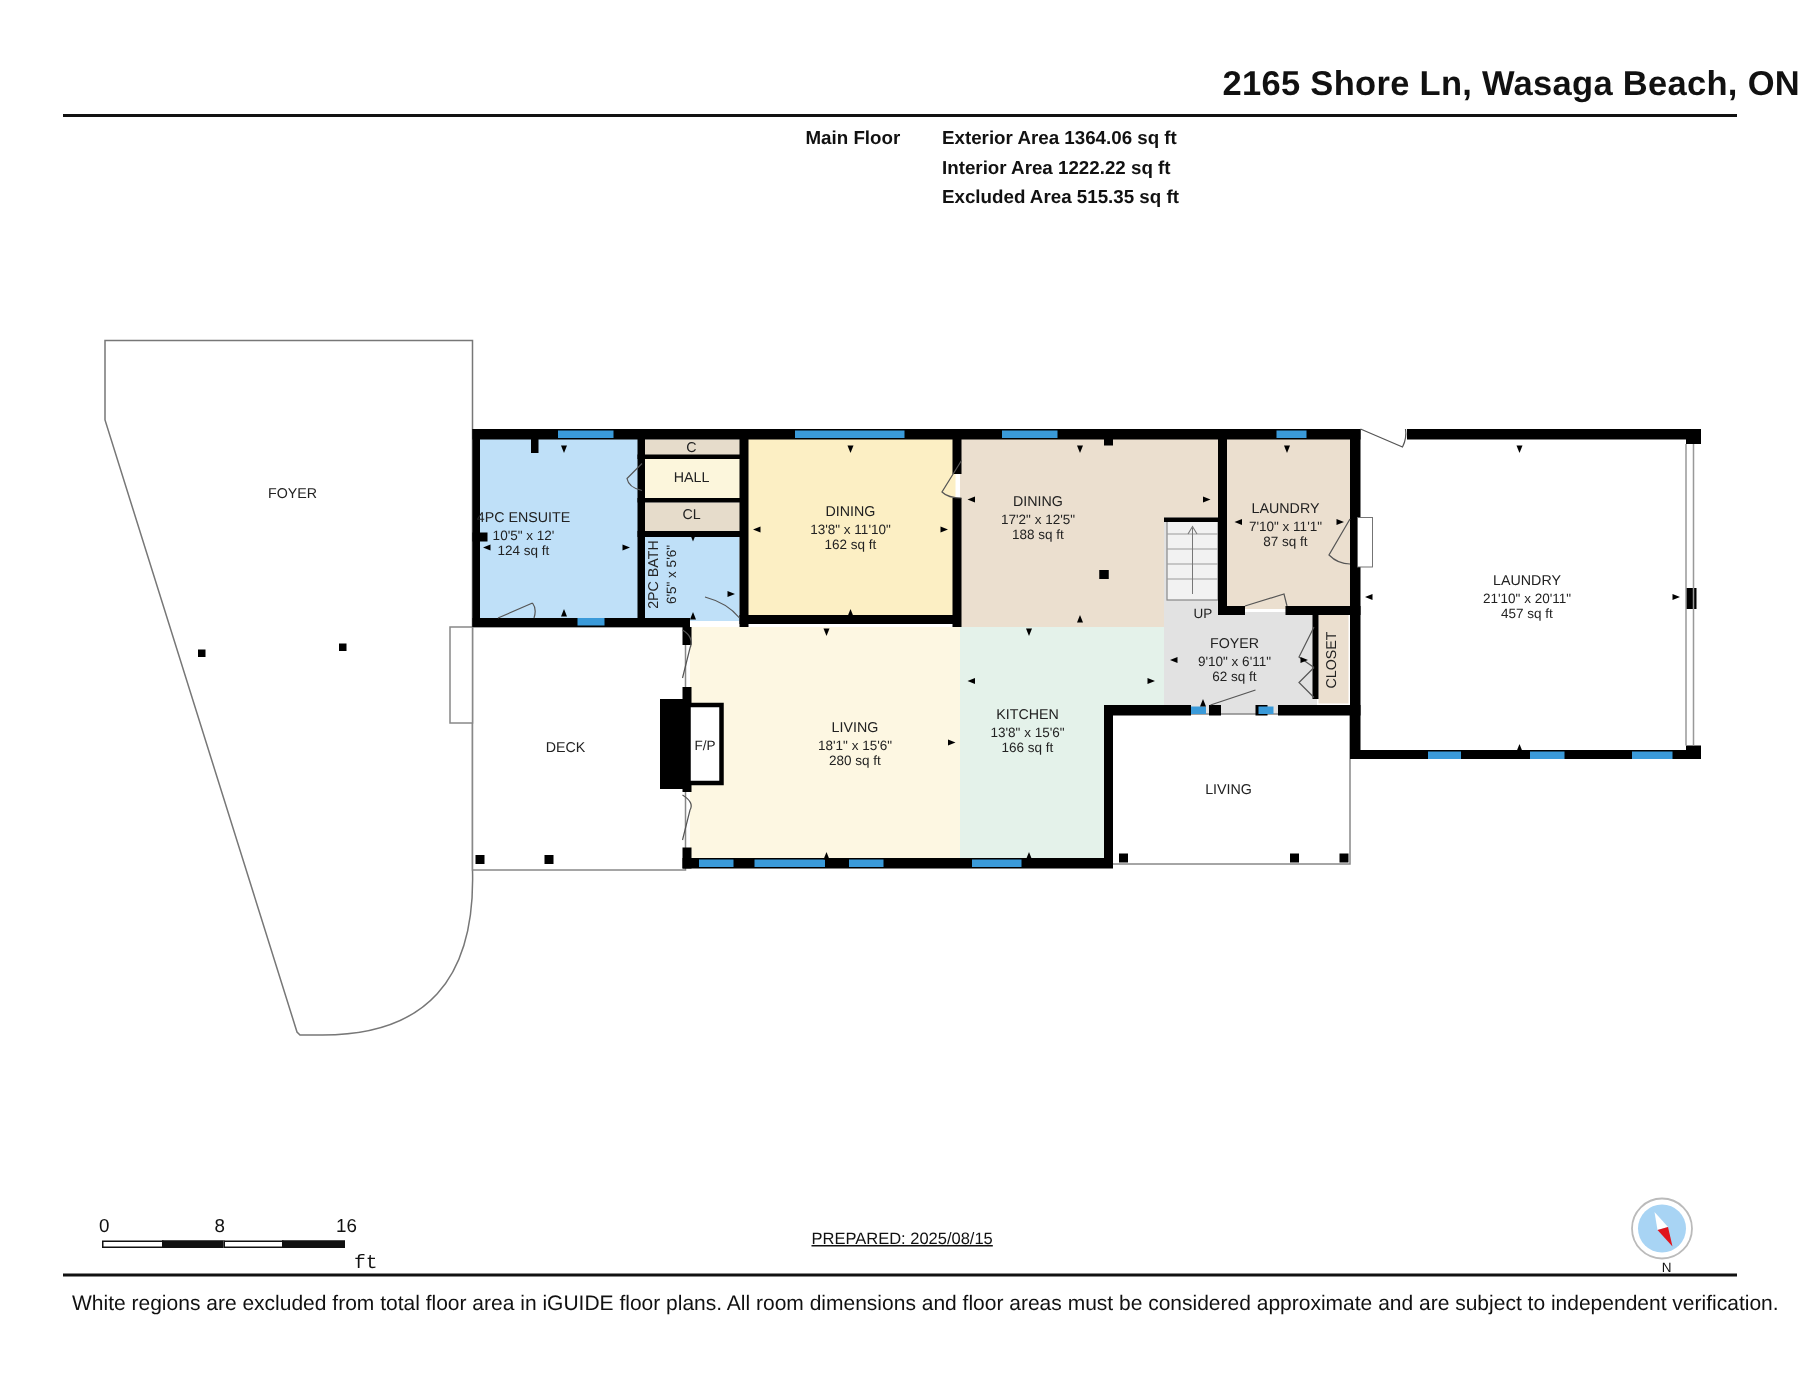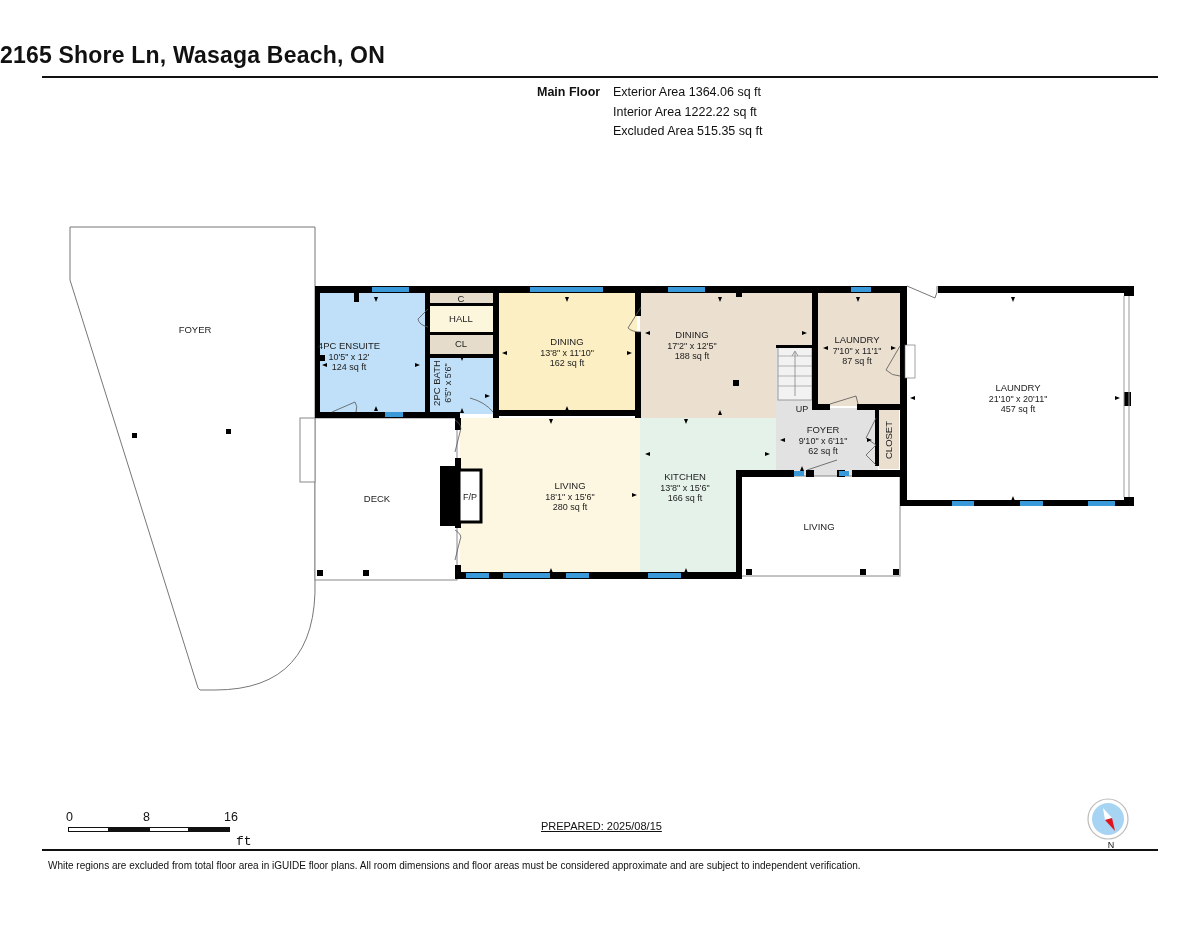--- a/index.html
+++ b/index.html
@@ -1,32 +1,32 @@
 <!DOCTYPE html>
 <html><head>
 <meta charset="utf-8">
 <style>
   html, body { margin:0; padding:0; background:#fff; }
   body { width:1200px; height:927px; position:relative; overflow:hidden;
          font-family:"Liberation Sans", "DejaVu Sans", sans-serif; color:#111; }
-  .title { position:absolute; left:0; top:42px; width:1200px; text-align:left;
+  .title { position:absolute; left:0; top:42px; width:1200px; text-align:right;
            font-size:23px; font-weight:bold; letter-spacing:0.2px; }
   .rule-top { position:absolute; left:42px; top:76px; width:1116px; height:2px; background:#111; }
   .areas { position:absolute; top:83px; left:0; width:1200px; font-size:12.5px; }
   .areas .floor-label { position:absolute; left:537px; top:2px; font-weight:bold; }
-  .areas .line { position:absolute; left:613px; }
+  .areas .line { position:absolute; left:628px;font-weight:bold; }
   .plan { position:absolute; left:0; top:0; width:1200px; height:927px; }
   .scale { position:absolute; left:66px; top:810px; }
   .scale .n { position:absolute; font-size:12.5px; top:0; }
   .scale .bar { position:absolute; top:17px; height:5px; border:1px solid #111; box-sizing:border-box; }
   .scale .ft { position:absolute; left:170px; top:24px; font-size:13px;font-family:Liberation Mono, monospace; }
   .prepared { position:absolute; left:541px; top:820px; font-size:11px;text-decoration:underline; }
   .compass { position:absolute; left:1085px; top:798px; }
   .rule-bottom { position:absolute; left:42px; top:849px; width:1116px; height:2px; background:#111; }
-  .disclaimer { position:absolute; left:48px; top:860px; font-size:10px; }
+  .disclaimer { position:absolute; left:48px; top:860px; font-size:14px; }
 </style>
 </head>
 <body>
 
 <div class="title">2165 Shore Ln, Wasaga Beach, ON</div>
 <div class="rule-top"></div>
 
 <div class="areas">
   <span class="floor-label">Main Floor</span>
   <span class="line" style="top:2px">Exterior Area 1364.06 sq ft</span>

